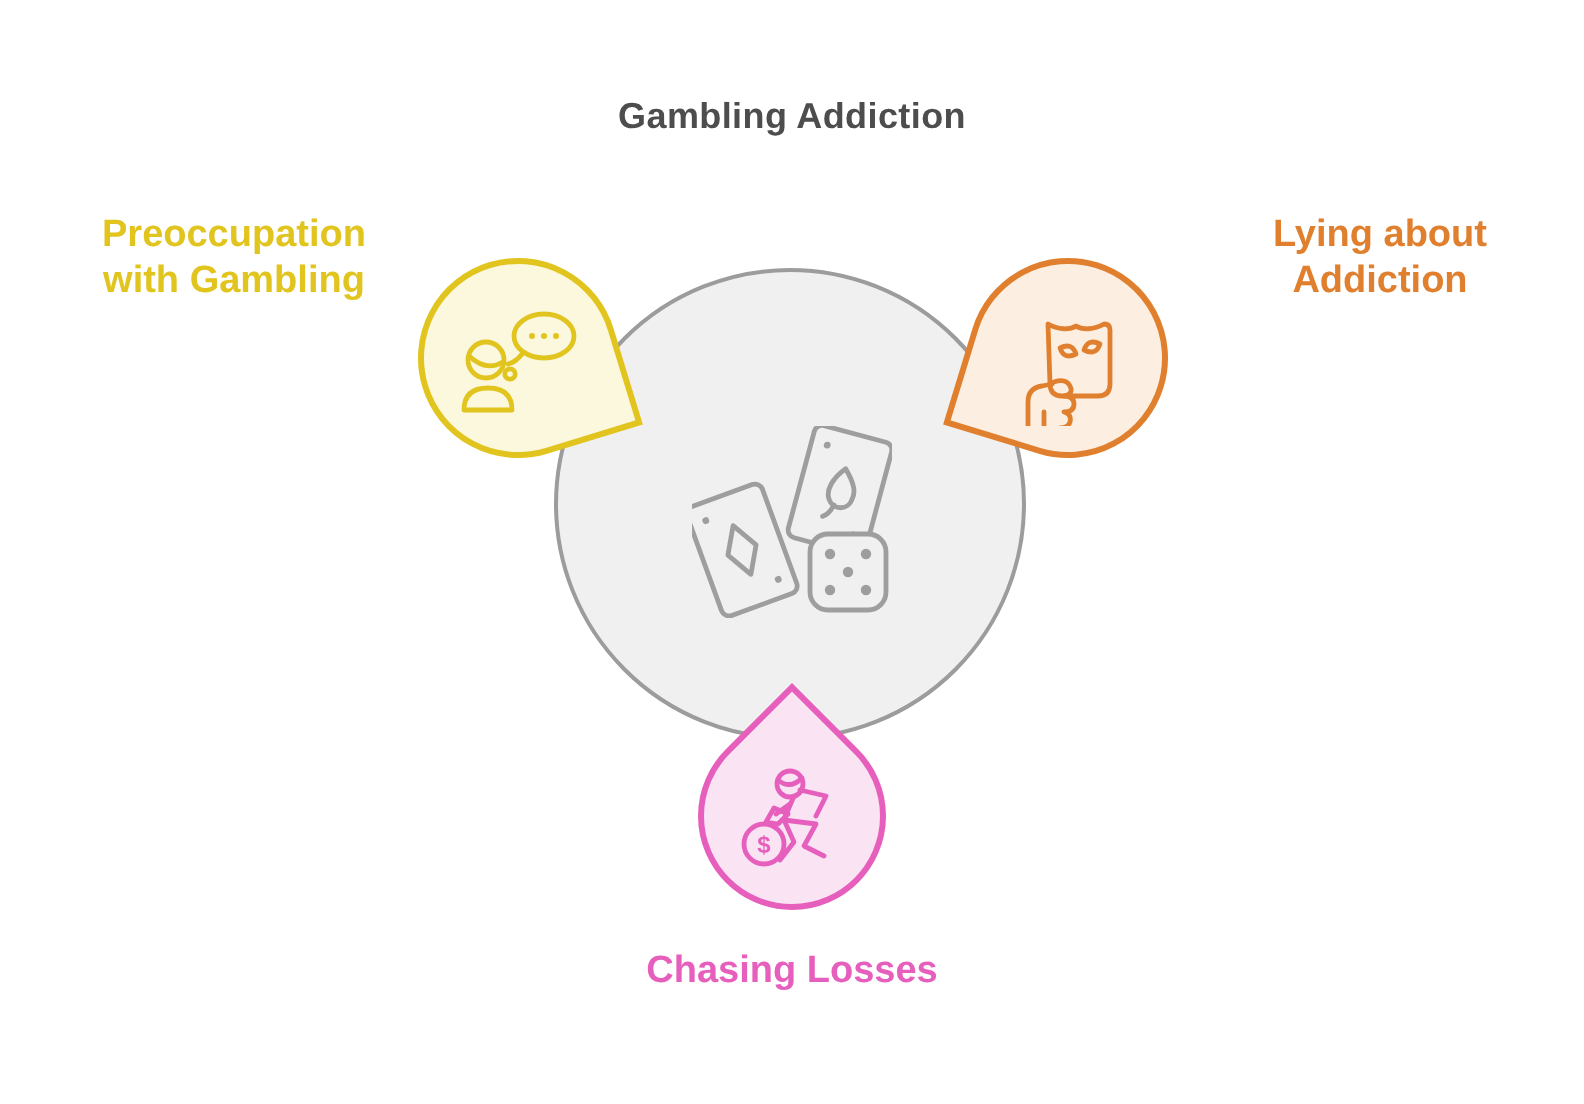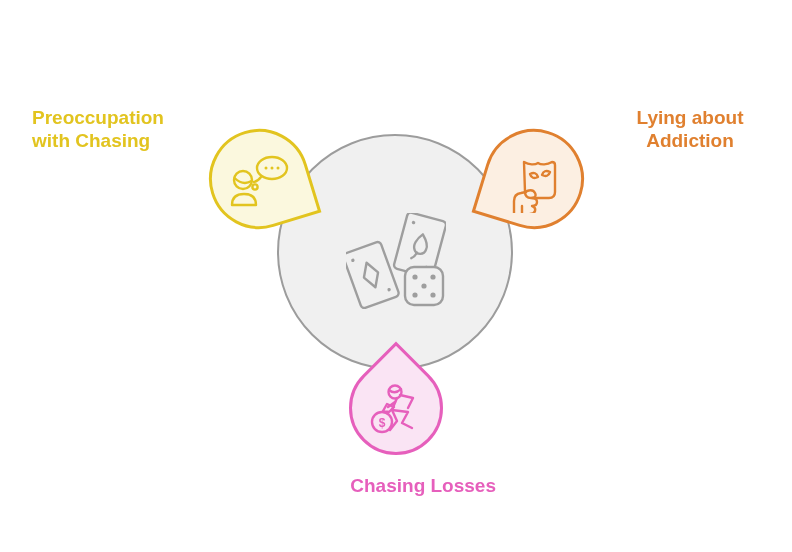--- a/index.html
+++ b/index.html
@@ -39,29 +39,30 @@
   .yellow-icon{left:229px;top:152px;width:62px;height:58px;color:var(--yellow);}
   .orange-icon{left:509px;top:153px;width:56px;height:60px;color:var(--orange);}
   .pink-icon{left:369px;top:383px;width:56px;height:52px;color:var(--pink);}
   .card{fill:var(--circle-fill);}
   .dot{fill:currentColor;stroke:none;}
   .bag-symbol{
     fill:currentColor;stroke:none;font-family:"Liberation Sans",sans-serif;
     font-size:12px;font-weight:bold;text-anchor:middle;
   }
   .label{position:absolute;font-weight:bold;font-size:19px;line-height:23px;}
-  .label-yellow{left:32px;top:106px;width:190px;color:var(--yellow);}
+  .label-yellow{left:22px;top:106px;width:190px;text-align:center;color:var(--yellow);}
   .label-orange{left:610px;top:106px;width:160px;text-align:center;color:var(--orange);}
-  .label-pink{left:296px;top:474px;width:200px;text-align:right;color:var(--pink);}
+  .label-pink{left:296px;top:474px;width:200px;text-align:center;color:var(--pink);}
 </style>
 </head>
 <body>
 
 <div class="stage">
 
+  <h1 class="title">Gambling Addiction</h1>
 
   <div class="center-circle"></div>
   <svg class="icon center-icon" viewBox="0 0 100 96" aria-hidden="true">
 
     <g transform="rotate(15 74 32)">
       <rect class="card" x="54" y="3" width="40" height="58" rx="4"></rect>
       <circle class="dot" cx="62" cy="12" r="1.7"></circle>
       <circle class="dot" cx="86" cy="52" r="1.7"></circle>
       <path d="M74 21 C80 27 82 31 81 35 A6 6 0 0 1 70 38 C67 34 69 27 74 21 Z"></path>
       <path d="M73 40 Q72 45 69 47"></path>
@@ -91,21 +92,21 @@
     <circle class="dot" cx="42" cy="16" r="1.5"></circle>
     <circle class="dot" cx="48" cy="16" r="1.5"></circle>
     <path d="M31 25 q-3 4 -7 5"></path>
     <circle cx="25" cy="35" r="2.6"></circle>
     <circle cx="13" cy="28" r="9"></circle>
     <path d="M4.5 26 Q13 34 21.5 29"></path>
     <path d="M2 53 q0 -11 12 -11 q12 0 12 11 z"></path>
   </svg>
   <div class="label label-yellow">
     <span>Preoccupation</span><br>
-    <span>with Chasing</span>
+    <span>with Gambling</span>
   </div>
 
   <div class="drop drop-orange"></div>
   <svg class="icon orange-icon" viewBox="0 0 56 60" aria-hidden="true">
     <path d="M15 9 C20 12 26 12 29 10 C32 12 38 12 43 9 C45 9 46 10 46 12 L46 39 Q46 45 40 45 L22 45 Q16 45 16 39 Z"></path>
     <path d="M21 21 q6 -3 8 3 q-6 3 -8 -3 z"></path>
     <path d="M41 19 q-6 -3 -8 3 q6 3 8 -3 z"></path>
     <path d="M5 60 L5 48 Q5 41 12 40 L17 39"></path>
     <path d="M13 60 L13 53"></path>
     <path d="M18 38 q6 -2 8 2 q2 4 -3 5 q5 0 5 4 q0 4 -5 4 q4 1 3 5 q-1 3 -5 3"></path>

